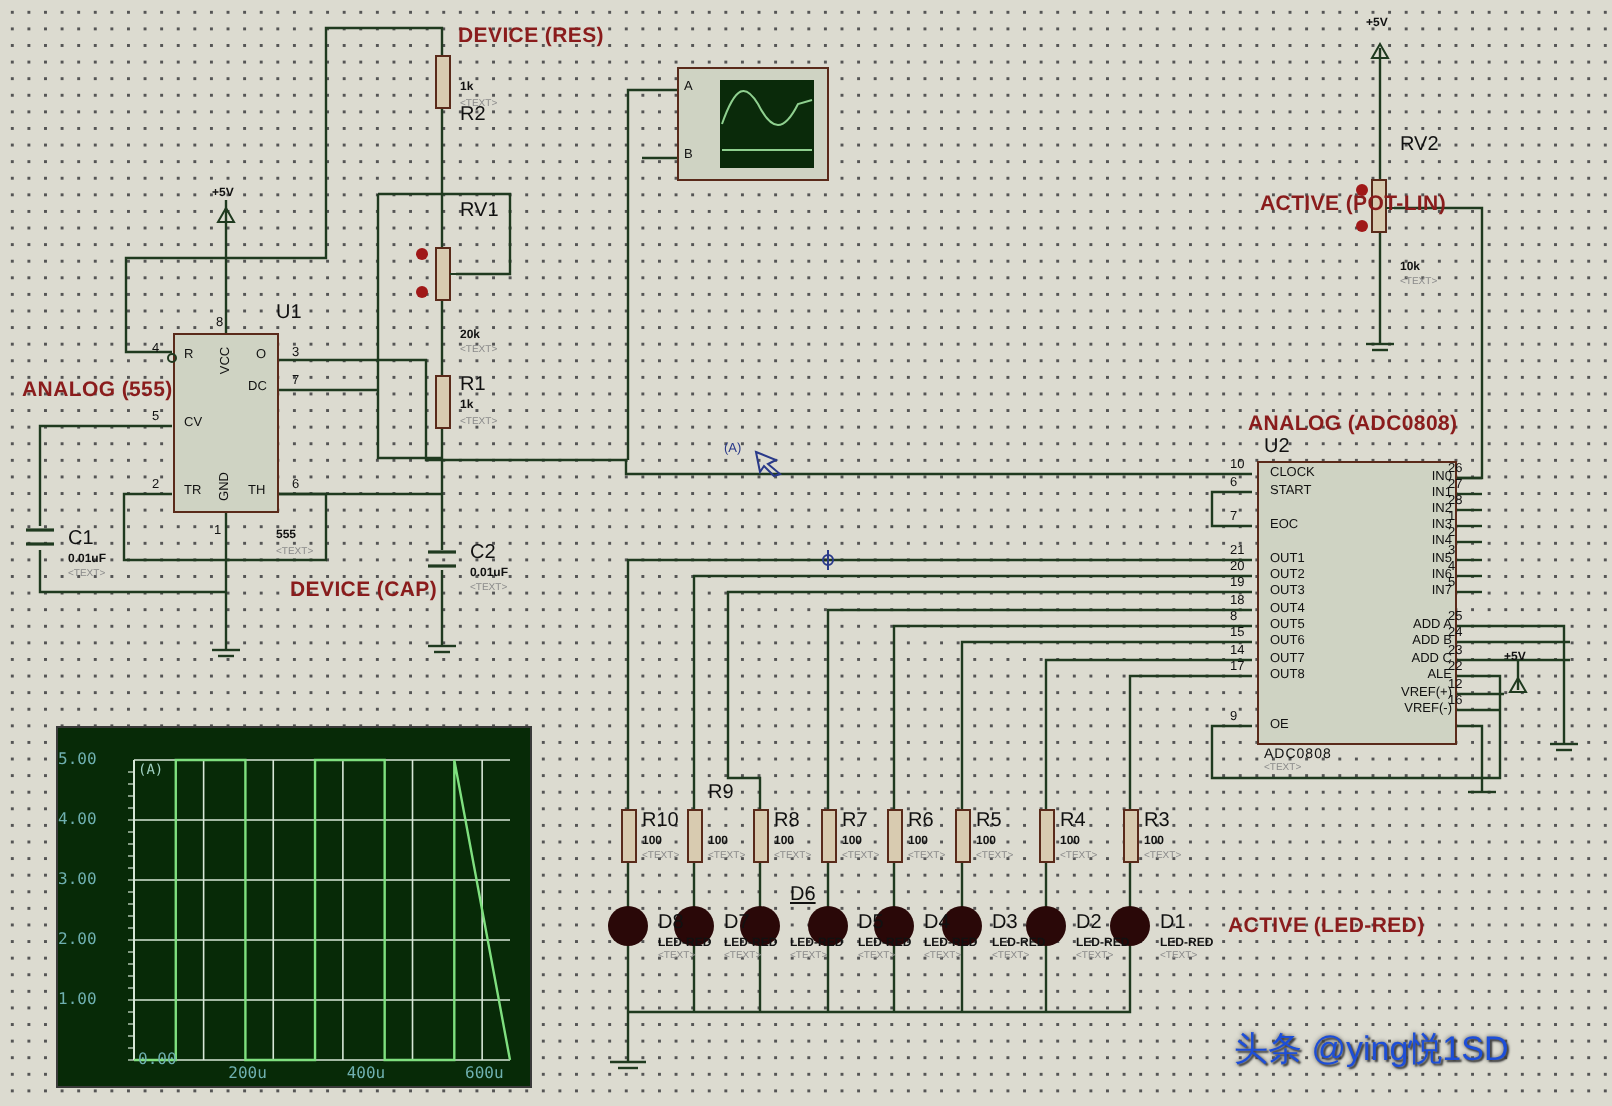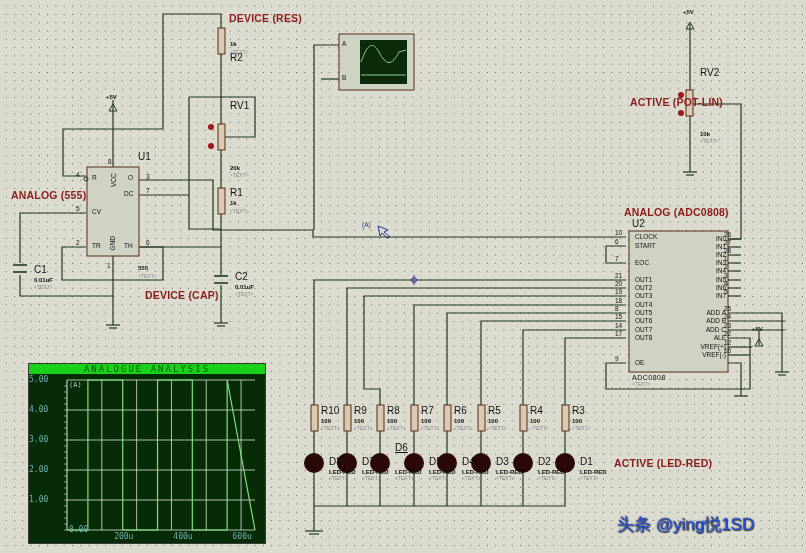--- a/index.html
+++ b/index.html
@@ -309,21 +309,21 @@
     <div class="lbl pin" style="left: 724px; top: 340px;">12</div>
     <div class="lbl pin" style="left: 688px; top: 344px; width: 38px; text-align: right;">VREF(+)</div>
     <div class="lbl pin" style="left: 724px; top: 348px;">16</div>
     <div class="lbl pin" style="left: 688px; top: 352px; width: 38px; text-align: right;">VREF(-)</div>
   </div>
 
 <div id="res-labels">
     <div class="lbl ref" style="left: 321px; top: 406px;">R10</div>
     <div class="lbl val" style="left: 321px; top: 418px;">100</div>
     <div class="lbl txt" style="left: 321px; top: 426px;">&lt;TEXT&gt;</div>
-    <div class="lbl ref" style="left: 354px; top: 406px;">R9</div>
+    <div class="lbl ref" style="left: 354px; top: 392px;">R9</div>
     <div class="lbl val" style="left: 354px; top: 418px;">100</div>
     <div class="lbl txt" style="left: 354px; top: 426px;">&lt;TEXT&gt;</div>
     <div class="lbl ref" style="left: 387px; top: 406px;">R8</div>
     <div class="lbl val" style="left: 387px; top: 418px;">100</div>
     <div class="lbl txt" style="left: 387px; top: 426px;">&lt;TEXT&gt;</div>
     <div class="lbl ref" style="left: 421px; top: 406px;">R7</div>
     <div class="lbl val" style="left: 421px; top: 418px;">100</div>
     <div class="lbl txt" style="left: 421px; top: 426px;">&lt;TEXT&gt;</div>
     <div class="lbl ref" style="left: 454px; top: 406px;">R6</div>
     <div class="lbl val" style="left: 454px; top: 418px;">100</div>
@@ -359,21 +359,20 @@
     <div class="lbl txt" style="left: 496px; top: 476px;">&lt;TEXT&gt;</div>
     <div class="lbl ref" style="left: 538px; top: 457px;">D2</div>
     <div class="lbl val" style="left: 538px; top: 469px;">LED-RED</div>
     <div class="lbl txt" style="left: 538px; top: 476px;">&lt;TEXT&gt;</div>
     <div class="lbl ref" style="left: 580px; top: 457px;">D1</div>
     <div class="lbl val" style="left: 580px; top: 469px;">LED-RED</div>
     <div class="lbl txt" style="left: 580px; top: 476px;">&lt;TEXT&gt;</div>
   </div>
 
 <div id="graph">
-  <div class="hdr">ANALOGUE ANALYSIS</div>
   <svg id="gsvg" width="236" height="179" style="position:absolute;left:0;top:0;">
       <line x1="38" y1="16" x2="226" y2="16" stroke="#d8e8d8" stroke-width="0.8"></line>
       <line x1="38" y1="46" x2="226" y2="46" stroke="#d8e8d8" stroke-width="0.8"></line>
       <line x1="38" y1="76" x2="226" y2="76" stroke="#d8e8d8" stroke-width="0.8"></line>
       <line x1="38" y1="106" x2="226" y2="106" stroke="#d8e8d8" stroke-width="0.8"></line>
       <line x1="38" y1="136" x2="226" y2="136" stroke="#d8e8d8" stroke-width="0.8"></line>
       <line x1="38" y1="166" x2="226" y2="166" stroke="#d8e8d8" stroke-width="0.8"></line>
       <line x1="72.81481481481481" y1="16" x2="72.81481481481481" y2="166" stroke="#d8e8d8" stroke-width="0.8"></line>
       <line x1="107.62962962962962" y1="16" x2="107.62962962962962" y2="166" stroke="#d8e8d8" stroke-width="0.8"></line>
       <line x1="142.44444444444446" y1="16" x2="142.44444444444446" y2="166" stroke="#d8e8d8" stroke-width="0.8"></line>

